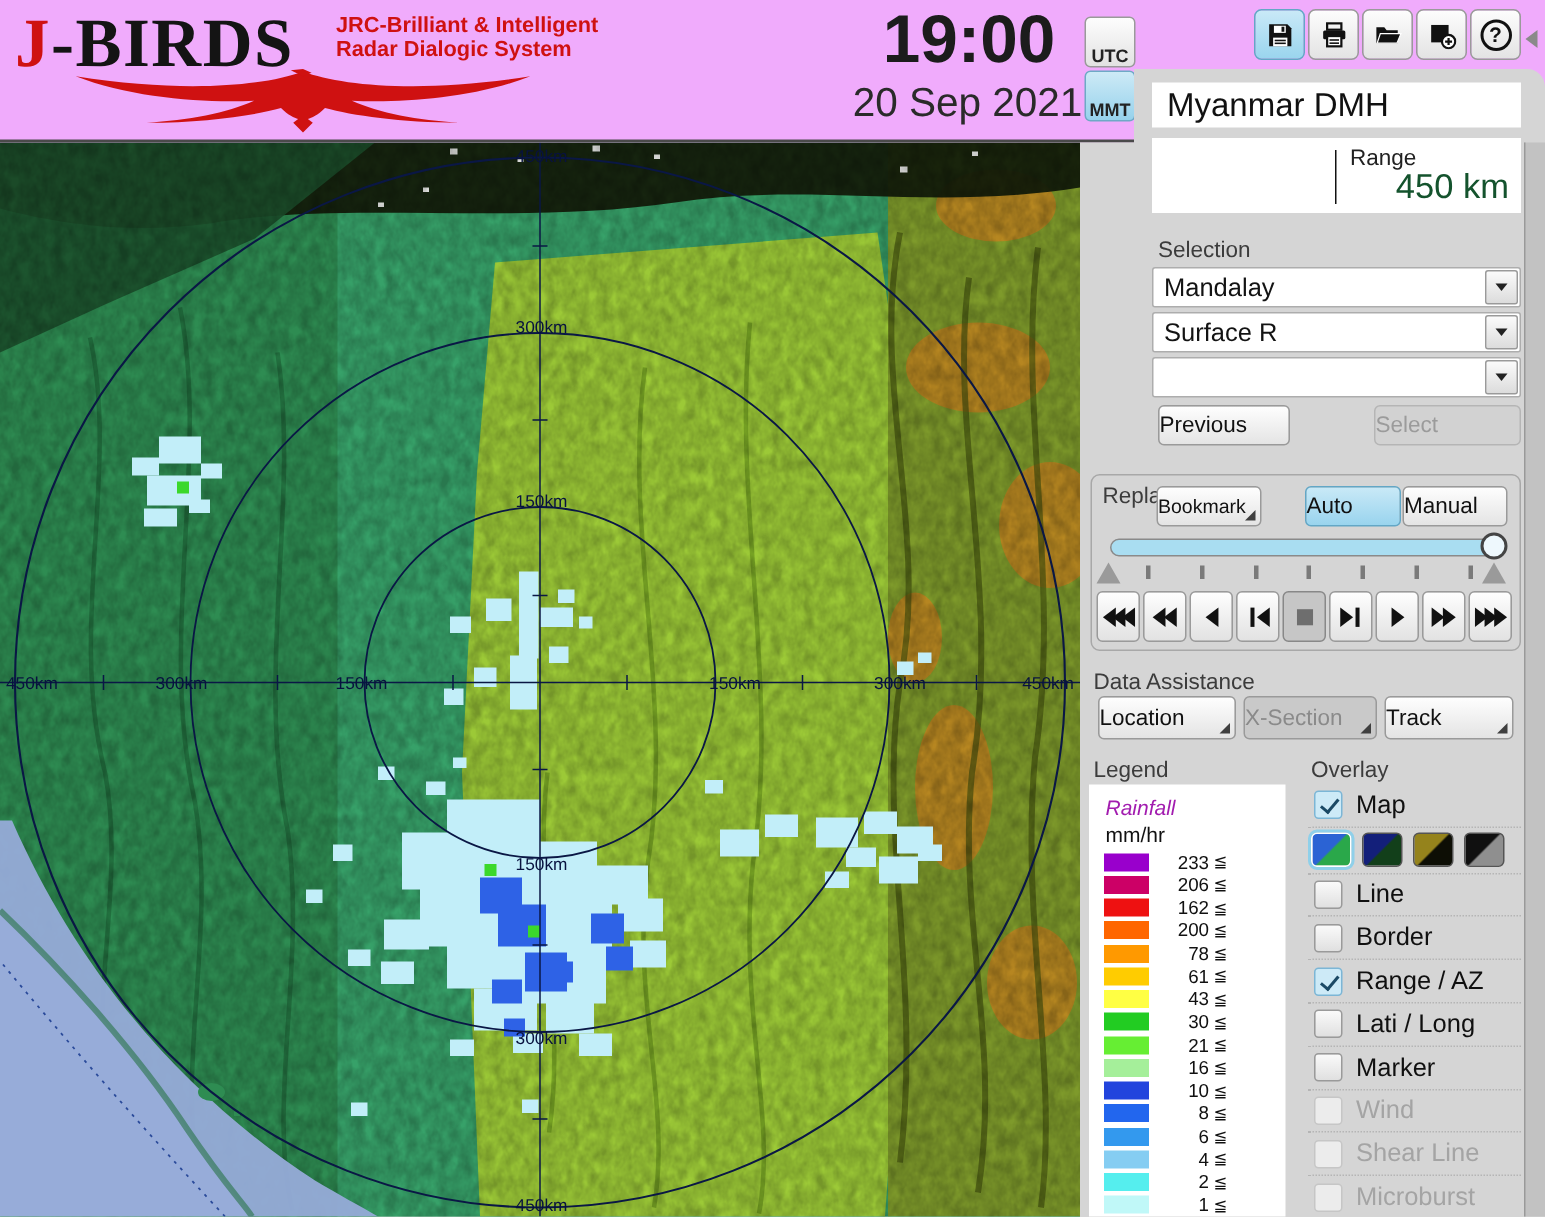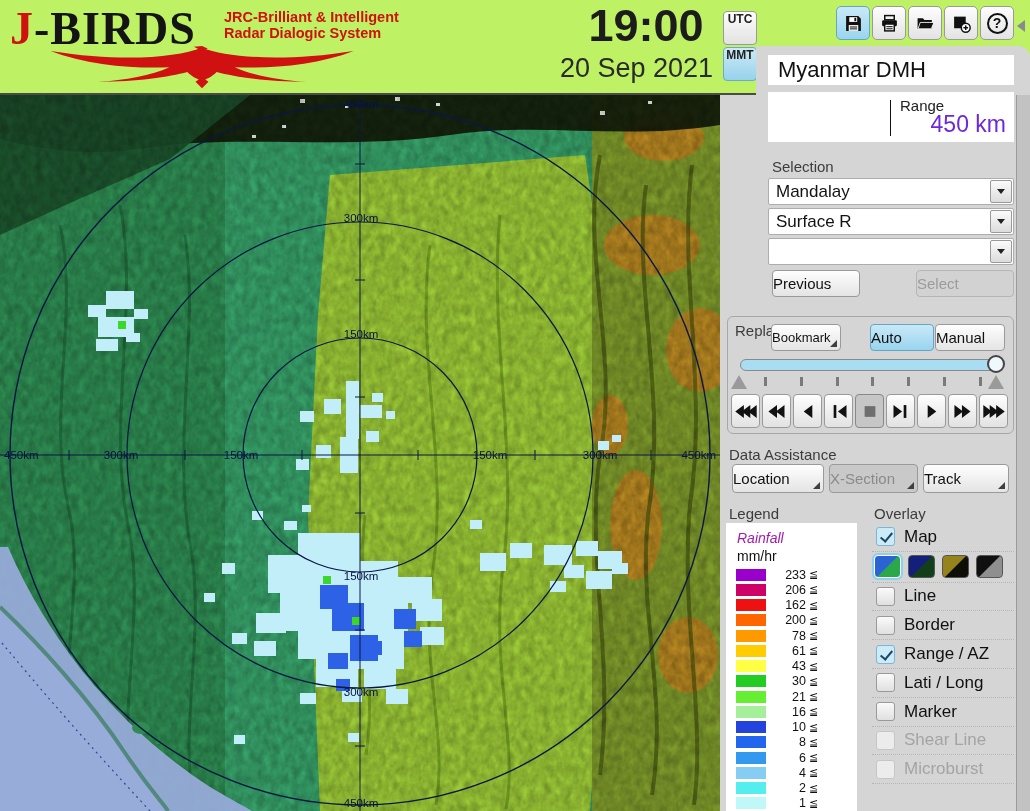--- a/index.html
+++ b/index.html
@@ -1,41 +1,41 @@
 <!DOCTYPE html>
 <html><head>
 <meta charset="utf-8">
 <style>
   * { margin:0; padding:0; box-sizing:border-box; }
   html,body { width:1030px; height:811px; overflow:hidden;
     font-family:"Liberation Sans", sans-serif; background:#d5d5d5; }
 
   
   #header { position:absolute; left:0; top:0; width:1030px; height:95px;
-    background:#bef264; border-bottom:2px solid #4a4a4a; }
+    background:#f0abfc; border-bottom:2px solid #4a4a4a; }
   #logo { position:absolute; left:6px; top:2px; width:392px; height:90px; }
   #logo-title { position:absolute; left:4px; top:0; font-family:"Liberation Serif", serif;
     font-weight:bold; font-size:46px; letter-spacing:1px; color:#141414; }
   #logo-title .j { color:#cf1111; }
   #logo-sub { position:absolute; left:218px; top:7px; color:#cf1111; font-weight:bold;
     font-size:14.5px; line-height:16px; white-space:nowrap; }
   #eagle { position:absolute; left:8px; top:44px; }
   #warning-btn { position:absolute; left:487px; top:8px; width:77px; height:68px;
     background:#fdfdfd; border:1px solid #cccccc; border-radius:5px; color:#9a9a9a;
     font-size:17px; display:flex; align-items:center; justify-content:center; }
   .corner::after { content:""; position:absolute; right:3px; bottom:3px; width:0; height:0;
     border-left:7px solid transparent; border-bottom:7px solid #3f3f3f; }
   #warning-btn.corner::after { border-bottom-color:#8a8a8a; }
   #clock-time { position:absolute; left:568px; top:0px; width:156px; height:52px;
     font-size:45px; font-weight:bold; color:#1c1c1c; text-align:center; }
   #clock-date { position:absolute; left:560px; top:53px; width:170px; height:34px;
-    font-size:27px; color:#2a2a2a; text-align:left; white-space:nowrap; }
+    font-size:27px; color:#2a2a2a; text-align:center; white-space:nowrap; }
   .tz-btn { position:absolute; left:723px; width:34px; height:34px; border-radius:4px;
     border:1px solid #9a9a9a; background:linear-gradient(#fdfdfd,#e2e2e2);
-    font-size:12px; font-weight:bold; color:#222; display:flex; align-items:flex-start; justify-content:center; }
+    font-size:12px; font-weight:bold; color:#222; display:flex; align-items:flex-end; justify-content:center; }
   #utc-btn { top:11px; }
   #mmt-btn { top:47px; background:linear-gradient(#cdeaf6,#96d2ec); border-color:#6fa9c6; }
   #toolbar { position:absolute; left:836px; top:6px; display:flex; gap:2px; }
   .tool-btn { width:34px; height:34px; border-radius:5px; border:1px solid #9a9a9a;
     background:linear-gradient(#fdfdfd,#e3e3e3); display:flex; align-items:center; justify-content:center; }
   .tool-btn.selected { background:linear-gradient(#c9e9f7,#9ad5ee); border-color:#63a7c6; }
   .help-glyph { width:21px; height:21px; border:2px solid #111; border-radius:50%;
     font-size:14px; font-weight:bold; line-height:17px; text-align:center; color:#111; }
   #collapse-tri { position:absolute; left:1017px; top:20px; width:0; height:0;
     border-top:6px solid transparent; border-bottom:6px solid transparent; border-right:8px solid #8a8a8a; }
@@ -45,21 +45,21 @@
     background:#d5d5d5; border-top-right-radius:12px; }
   #right-panel { position:absolute; left:720px; top:95px; width:310px; height:716px; background:#d5d5d5; }
   #panel-scrollbar { position:absolute; left:1016px; top:95px; width:14px; height:716px;
     background:#c2c2c2; border-left:1px solid #999; }
 
   #station-title { position:absolute; left:768px; top:55px; width:246px; height:30px; background:#fff;
     font-size:22px; color:#111; display:flex; align-items:center; padding-left:10px; }
   #range-box { position:absolute; left:768px; top:92px; width:246px; height:50px; background:#fff; }
   #range-divider { position:absolute; left:122px; top:8px; width:1px; height:36px; background:#111; }
   #range-label { position:absolute; left:132px; top:5px; font-size:15px; color:#222; }
-  #range-value { position:absolute; right:8px; bottom:4px; font-size:23px; color:#6d28d9; }
+  #range-value { position:absolute; right:8px; bottom:4px; font-size:23px; color:#14532d; }
 
   .section-label { position:absolute; font-size:15px; color:#3c3c3c; }
   .dd { position:absolute; left:768px; width:246px; height:27px; background:#fff;
     border:1px solid #adadad; border-radius:2px; font-size:17px; color:#131313;
     display:flex; align-items:center; padding-left:7px; }
   .dd-arrow { position:absolute; right:1px; top:1px; width:22px; height:23px; border-radius:2px;
     border:1px solid #9a9a9a; background:linear-gradient(#fbfbfb,#dcdcdc);
     display:flex; align-items:center; justify-content:center; }
   .dd-arrow i { width:0; height:0; border-left:4px solid transparent; border-right:4px solid transparent;
     border-top:5px solid #222; }
@@ -616,19 +616,23 @@
     <div class="overlay-row">
       <div class="chk"></div>
       <span class="lbl">Lati / Long</span>
     </div>
     <div class="overlay-row">
       <div class="chk"></div>
       <span class="lbl">Marker</span>
     </div>
     <div class="overlay-row dis">
       <div class="chk dis"></div>
+      <span class="lbl">Wind</span>
+    </div>
+    <div class="overlay-row dis">
+      <div class="chk dis"></div>
       <span class="lbl">Shear Line</span>
     </div>
     <div class="overlay-row dis">
       <div class="chk dis"></div>
       <span class="lbl">Microburst</span>
     </div>
   </div>
 
 </body></html>

